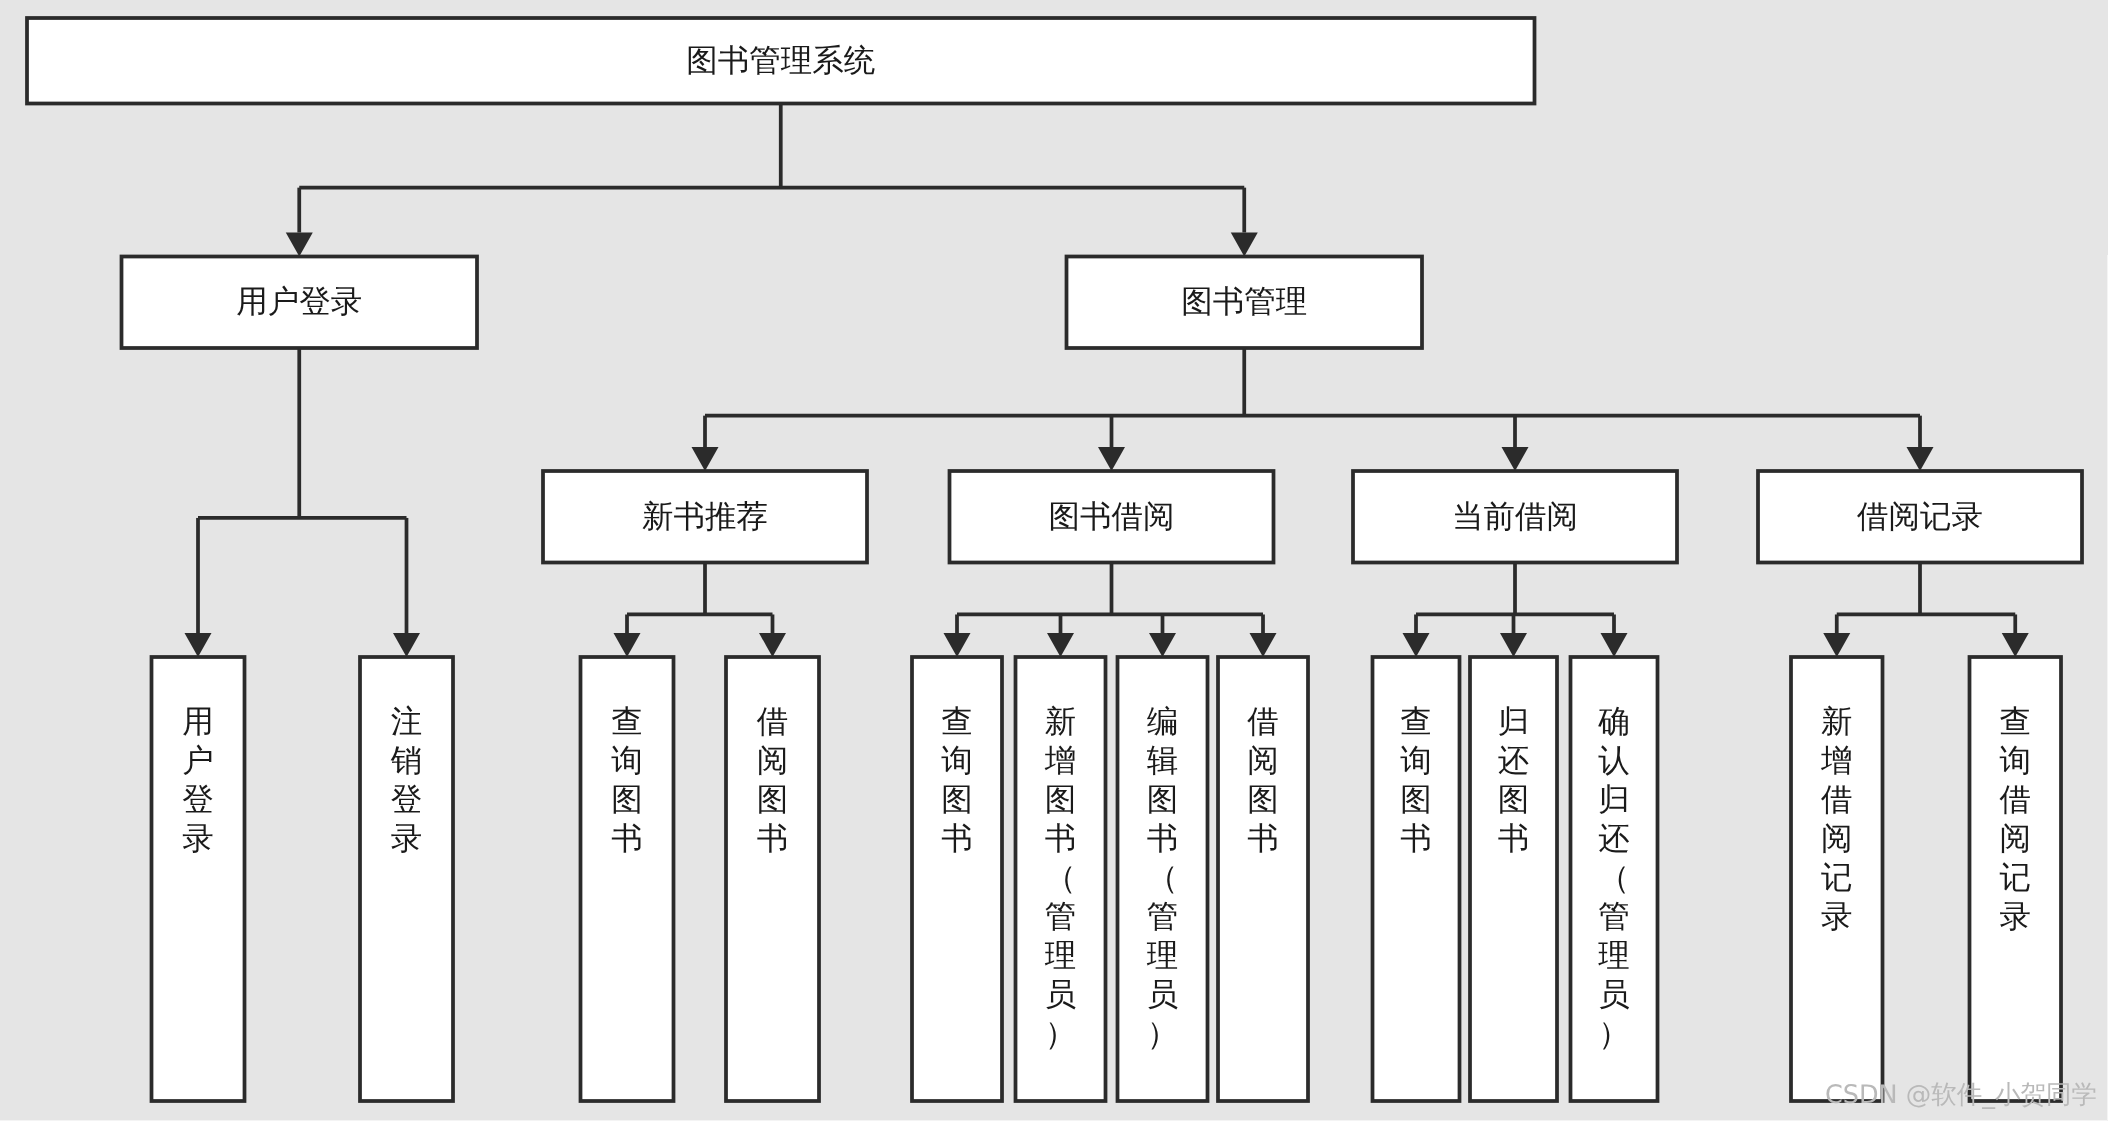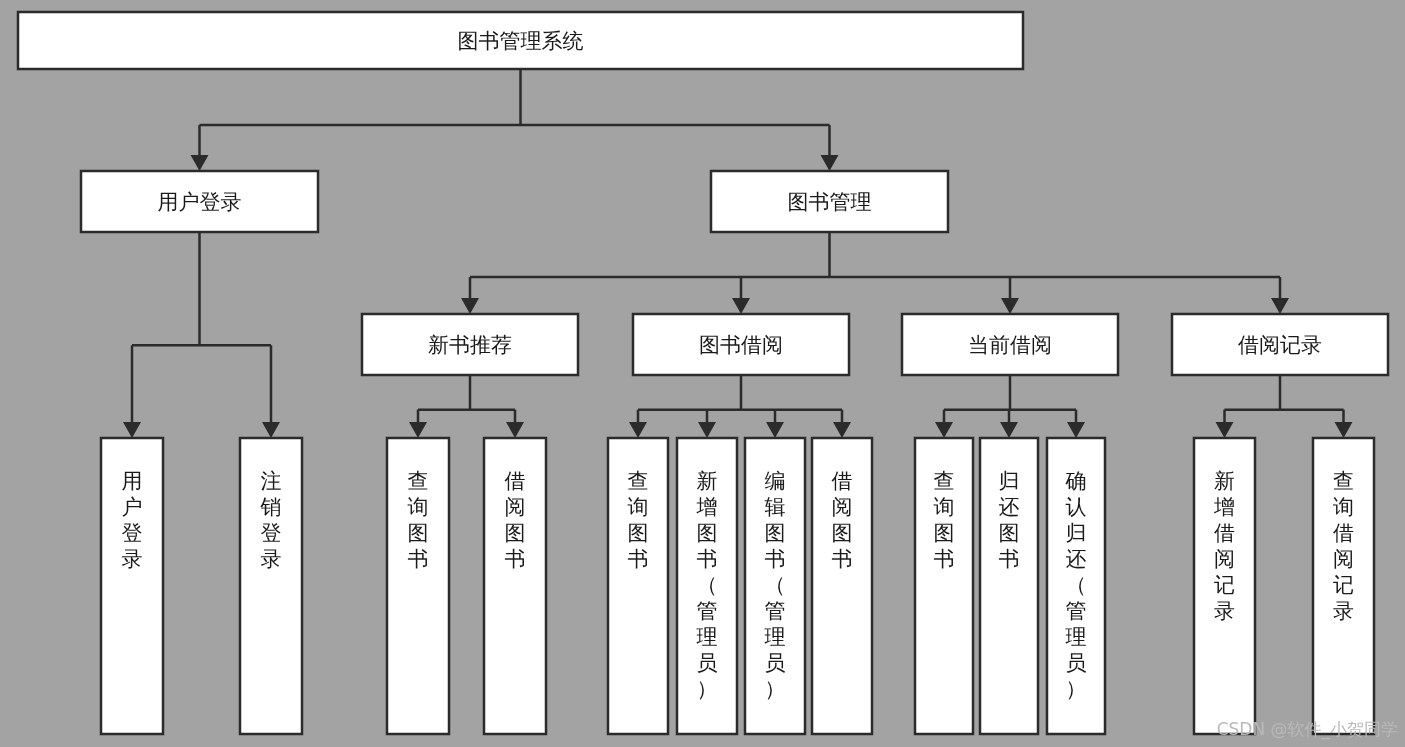--- a/index.html
+++ b/index.html
@@ -7,21 +7,21 @@
     padding: 0;
     background: #ffffff;
   }
   body {
     font-family: "DejaVu Sans", "Liberation Sans", sans-serif;
   }
   #diagram-root {
     position: relative;
     width: 1405px;
     height: 747px;
-    background: #a3a3a3;
+    background: #e5e5e5;
     overflow: hidden;
   }
   svg.canvas {
     position: absolute;
     left: 0;
     top: 0;
     width: 1405px;
     height: 747px;
     display: block;
   }

